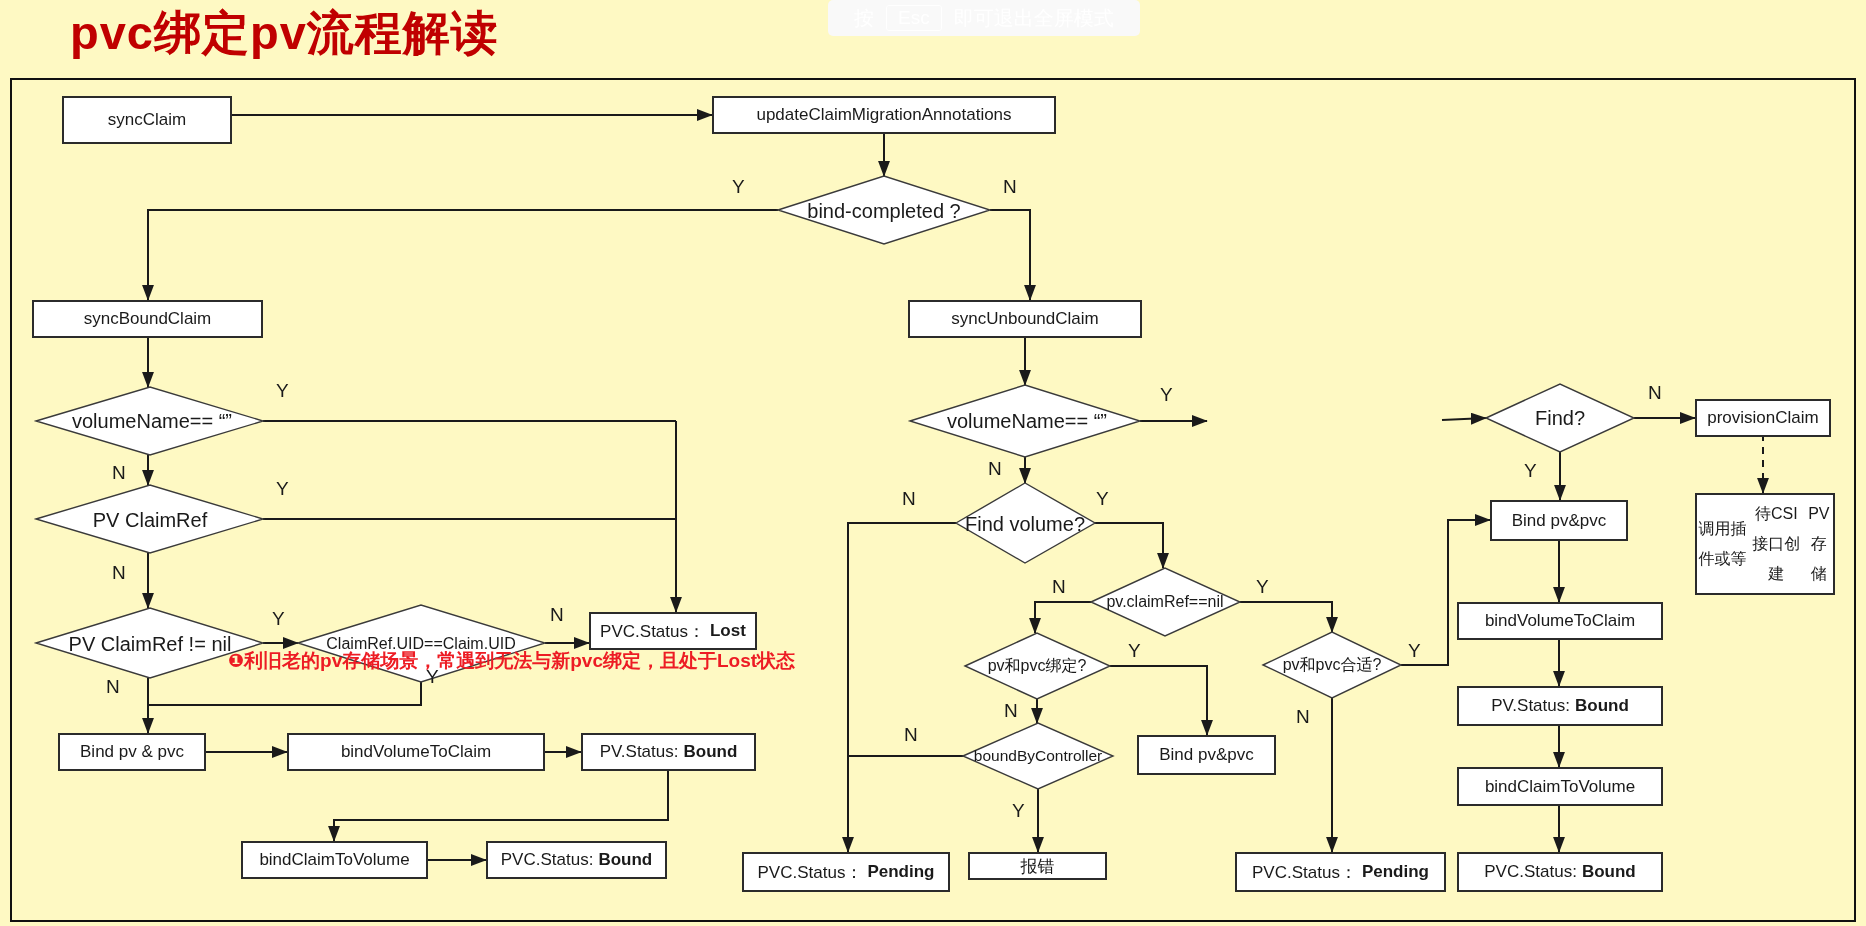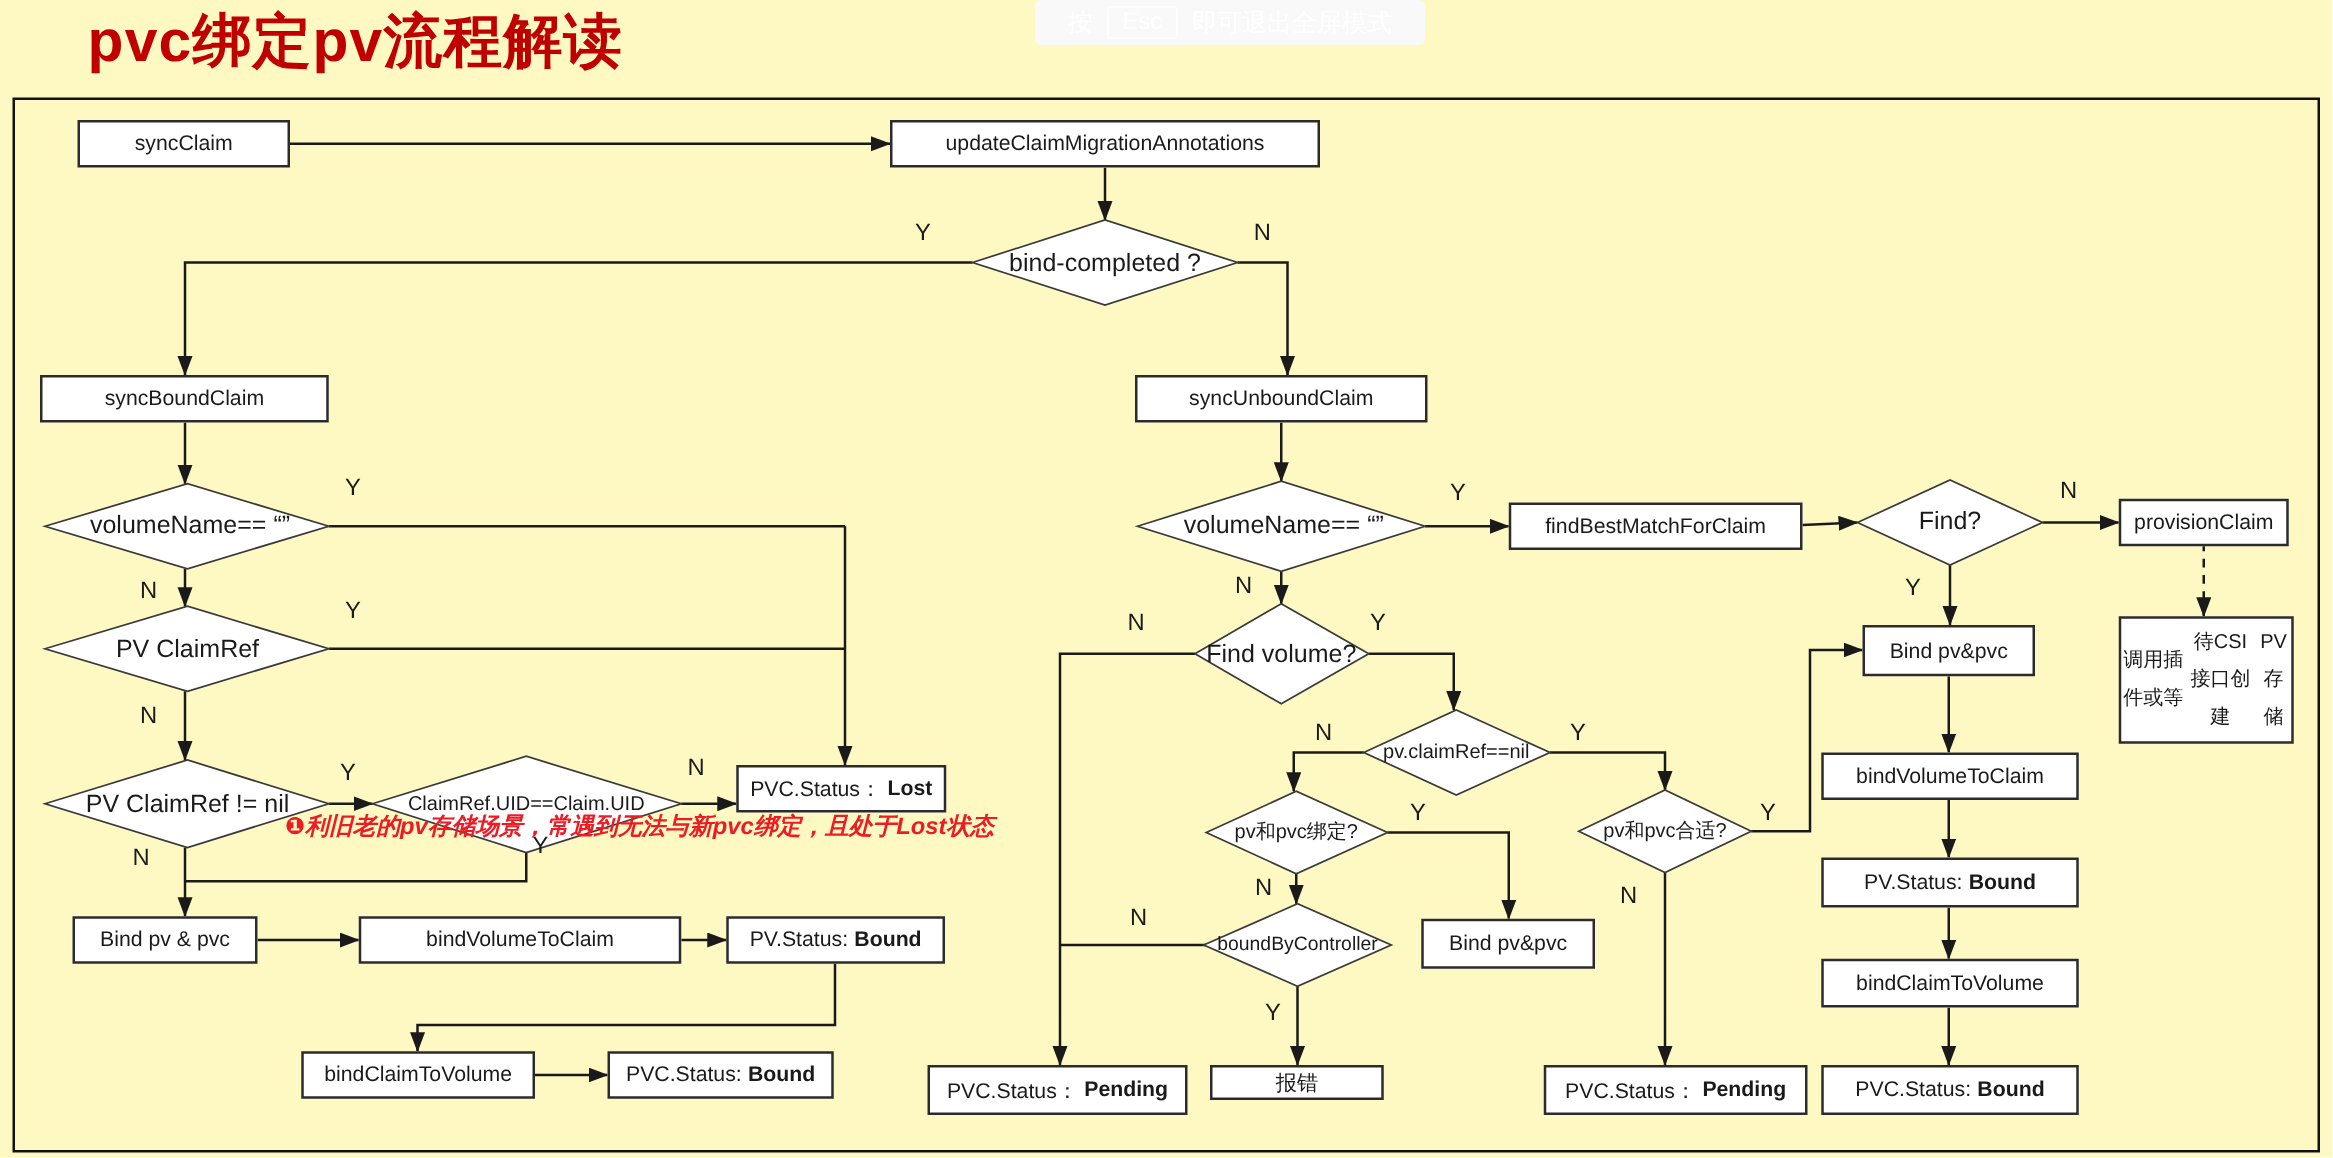--- a/index.html
+++ b/index.html
@@ -25,21 +25,21 @@
   .box.multiline{flex-direction:row;line-height:30px;font-size:16px;white-space:normal;}
   
   .dlabel{position:absolute;z-index:3;transform:translate(-50%,-50%);font-size:20px;
           white-space:nowrap;text-align:center;}
   .dlabel.small{font-size:16px;}
   .dlabel.tiny{font-size:15.5px;}
   
   .yn{position:absolute;z-index:3;font-size:19px;white-space:nowrap;}
   
   .annotation{position:absolute;left:228px;top:648px;z-index:4;color:#ed1c24;
-              font-size:19px;font-weight:bold;white-space:nowrap;font-style:italic;}
+              font-size:19px;font-weight:bold;white-space:nowrap;}
 </style>
 </head>
 <body>
 
 <div id="stage">
 
   <div class="toast">
     <span>按</span>
     <span class="key">Esc</span>
     <span>即可退出全屏模式</span>
@@ -105,34 +105,31 @@
       <polygon points="910,421 1025,385 1140,421 1025,457"></polygon>
       <polygon points="1486,418 1560,384 1634,418 1560,452"></polygon>
       <polygon points="956,523 1025,483 1095,523 1025,563"></polygon>
       <polygon points="1091,602 1165,568 1240,602 1165,636"></polygon>
       <polygon points="965,666 1037,633 1110,666 1037,699"></polygon>
       <polygon points="963,756 1038,723 1113,756 1038,789"></polygon>
       <polygon points="1263,665 1332,632 1401,665 1332,698"></polygon>
     </g>
   </svg>
 
-  <div class="box" style="left:62px;top:96px;width:170px;height:38px">
+  <div class="box" style="left:62px;top:96px;width:170px;height:48px">
       <span>syncClaim</span>
     </div>
   <div class="box" style="left:712px;top:96px;width:344px;height:38px">
       <span>updateClaimMigrationAnnotations</span>
     </div>
   <div class="box" style="left:32px;top:300px;width:231px;height:38px">
       <span>syncBoundClaim</span>
     </div>
   <div class="box" style="left:908px;top:300px;width:234px;height:38px">
       <span>syncUnboundClaim</span>
-    </div>
-  <div class="box" style="left:1207px;top:402px;width:235px;height:38px">
-      <span>findBestMatchForClaim</span>
     </div>
   <div class="box" style="left:1695px;top:399px;width:136px;height:38px">
       <span>provisionClaim</span>
     </div>
   <div class="box multiline" style="left:1695px;top:493px;width:140px;height:102px">
     <span>调用插件或等</span>
     <span>待CSI接口创建</span>
     <span>PV存储</span>
   </div>
   <div class="box" style="left:589px;top:612px;width:168px;height:38px">

